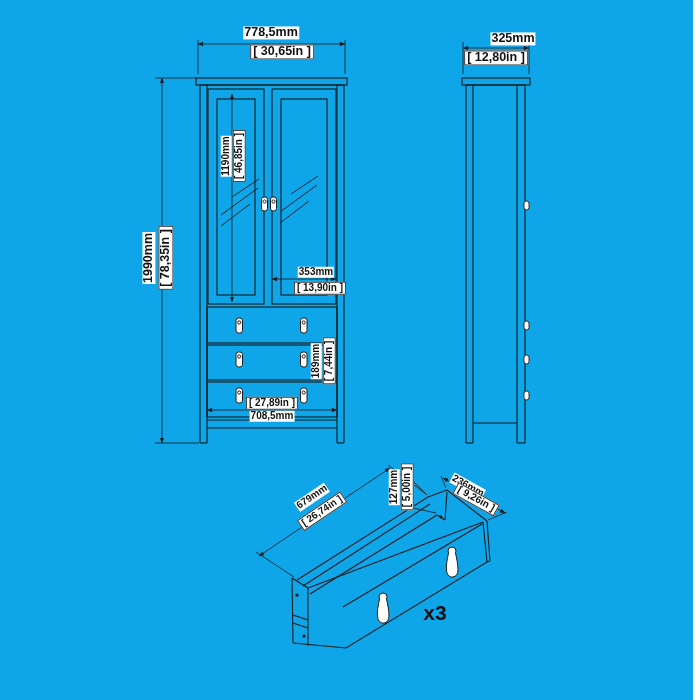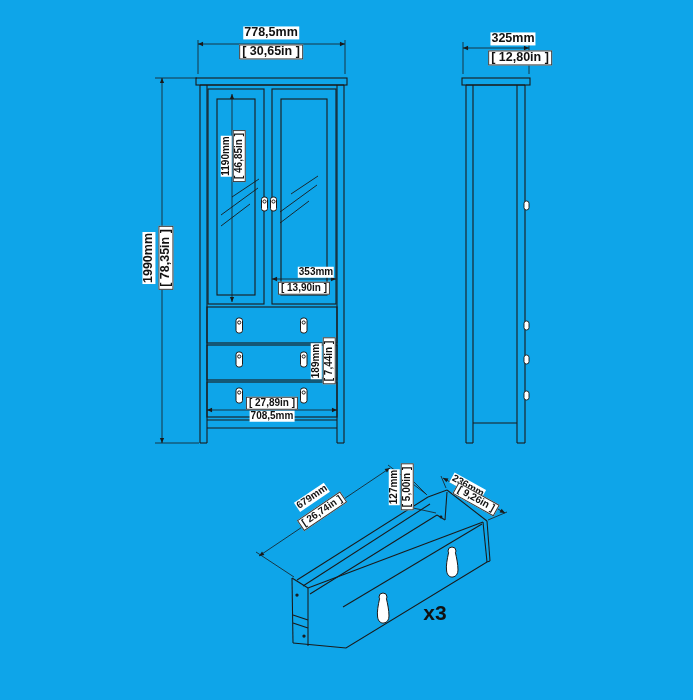--- a/index.html
+++ b/index.html
@@ -176,39 +176,39 @@
     <line x1="436" y1="513" x2="404" y2="506"></line>
     <line x1="408" y1="472" x2="408" y2="505" marker-start="url(#arr)" marker-end="url(#arr)"></line>
 
     <line x1="446" y1="488" x2="441" y2="476"></line>
     <line x1="488" y1="520" x2="507" y2="512"></line>
     <line x1="443" y1="478" x2="505" y2="513" marker-start="url(#arr)" marker-end="url(#arr)"></line>
   </g>
 </svg>
 
 <div class="lbl lg" style="left:271px;top:33px">778,5mm</div>
-<div class="lbl lg box" style="left:271px;top:52px">30,65in</div>
+<div class="lbl lg box" style="left:282px;top:52px">30,65in</div>
 
 <div class="lbl lg rot270" style="left:149px;top:258px">1990mm</div>
 <div class="lbl lg box rot270" style="left:166px;top:258px">78,35in</div>
 
 <div class="lbl sm rot270" style="left:226px;top:156px">1190mm</div>
 <div class="lbl sm box rot270" style="left:239px;top:156px">46,85in</div>
 
 <div class="lbl sm" style="left:316px;top:272px">353mm</div>
-<div class="lbl sm box" style="left:304px;top:288px">13,90in</div>
+<div class="lbl sm box" style="left:320px;top:288px">13,90in</div>
 
 <div class="lbl sm rot270" style="left:316px;top:361px">189mm</div>
 <div class="lbl sm box rot270" style="left:329px;top:361px">7,44in</div>
 
 <div class="lbl sm" style="left:272px;top:416px">708,5mm</div>
 <div class="lbl sm box" style="left:272px;top:403px">27,89in</div>
 
 <div class="lbl lg" style="left:513px;top:39px">325mm</div>
-<div class="lbl lg box" style="left:520px;top:58px">12,80in</div>
+<div class="lbl lg box" style="left:496px;top:58px">12,80in</div>
 
 <div class="lbl sm rotn34" style="left:312px;top:497px">679mm</div>
 <div class="lbl sm box rotn34" style="left:322px;top:511px">26,74in</div>
 
 <div class="lbl sm rot270" style="left:394px;top:487px">127mm</div>
 <div class="lbl sm box rot270" style="left:407px;top:487px">5,00in</div>
 
 <div class="lbl sm rot29" style="left:468px;top:486px">236mm</div>
 <div class="lbl sm box rot29" style="left:476px;top:499px">9,26in</div>
 

